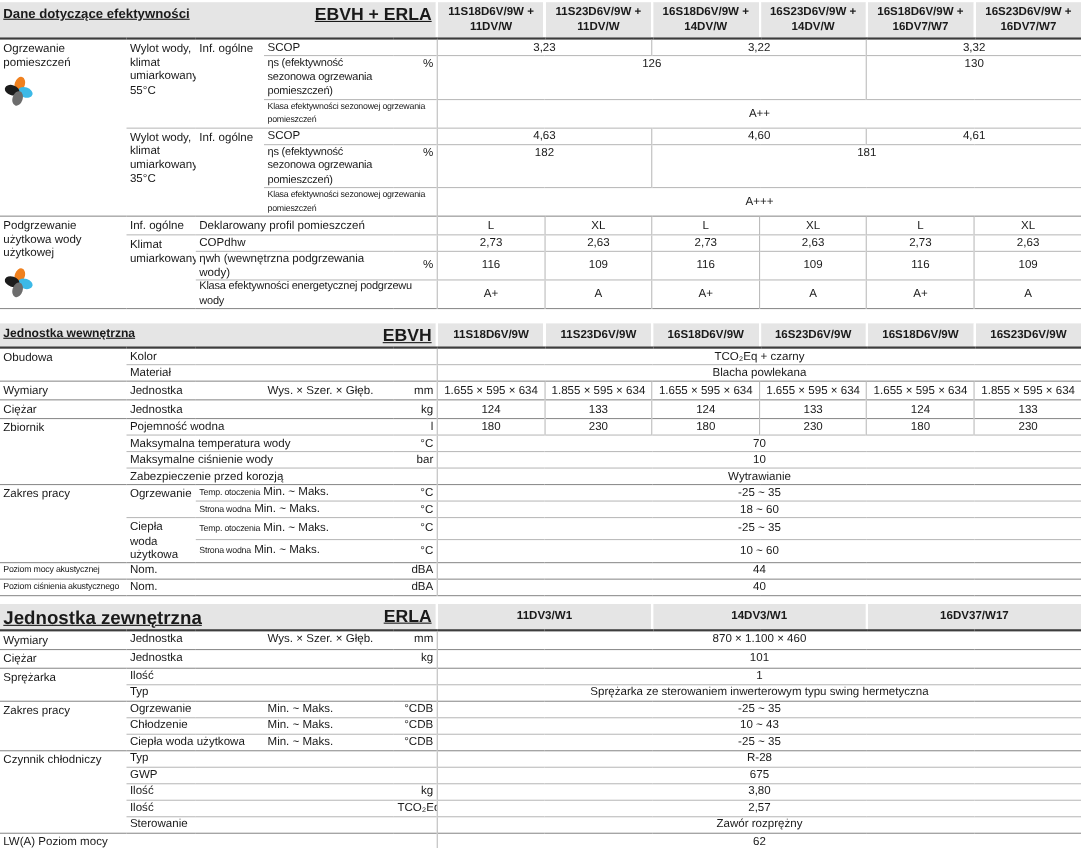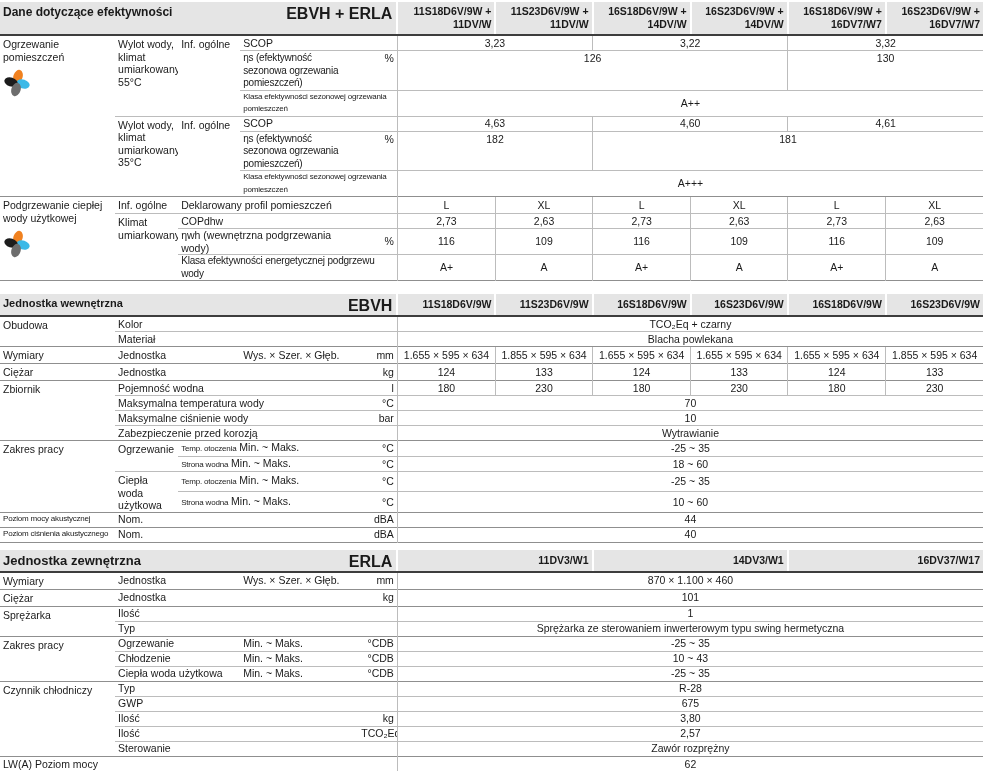--- a/index.html
+++ b/index.html
@@ -5,22 +5,22 @@
   html,body{margin:0;padding:0;background:#fff;}
   body{width:983px;font-family:"Liberation Sans","DejaVu Sans",sans-serif;color:#1a1a1a;}
   .page{padding-top:2px;}
   table{border-collapse:collapse;table-layout:fixed;width:983px;border-bottom:1px solid #8f8f8f;}
   #t2{margin-top:13px;}
   #t3{margin-top:7px;}
   th,td{padding:0 3px;text-align:left;font-weight:normal;overflow:hidden;}
   th{background:#e5e5e5;font-weight:bold;font-size:10.5px;border-bottom:2px solid #3d3d3d;vertical-align:middle;}
   #t1 th{height:29px;}
   #t2 th,#t3 th{height:15px;margin-left:19px;}
-  th.model{text-align:right;border-left:2px solid #fff;line-height:13px;}
-  th.title{vertical-align:top;padding-top:3px;}
+  th.model{text-align:center;border-left:2px solid #fff;line-height:13px;}
+  th.title{vertical-align:top;padding-top:3px;text-decoration:underline;}
   .hdr-flex{display:flex;justify-content:space-between;align-items:flex-start;}
   .hdr-flex .ttl{font-size:12px;}
   .hdr-flex .ser{font-size:16px;padding-right:1px;white-space:nowrap;}
   td{font-size:10.5px;height:14px;line-height:12.5px;border-top:1px solid #bcbcbc;vertical-align:middle;}
   tr.g td{border-top-color:#8f8f8f;}
   td.a,td.b,td.c{vertical-align:top;padding-top:2px;}
   td.u{text-align:right;white-space:nowrap;}
   td.v{text-align:center;border-left:1px solid #bcbcbc;}
   .sm{font-size:8px;letter-spacing:-0.2px;}
   td.d10{font-size:10px;letter-spacing:-0.2px;}
@@ -105,21 +105,21 @@
     <td class="u">%</td>
     <td class="v" colspan="2">182</td>
     <td class="v" colspan="4">181</td>
   </tr>
   <tr class="rh13">
     <td class="sm" colspan="2">Klasa efektywności sezonowej ogrzewania pomieszczeń</td>
     <td class="v" colspan="6">A+++</td>
   </tr>
   <tr class="g">
     <td class="a" rowspan="4">
-      <div>Podgrzewanie ciepłej wody użytkowej</div>
+      <div>Podgrzewanie użytkowa wody użytkowej</div>
       <svg class="flower" width="26" height="28" viewBox="0 0 26 28">
         <ellipse cx="14" cy="7.5" rx="4.6" ry="6.8" transform="rotate(18 14 7.5)" fill="#f0811f"></ellipse>
         <ellipse cx="19" cy="15" rx="6.8" ry="4.6" transform="rotate(18 19 15)" fill="#3cb9e7"></ellipse>
         <ellipse cx="7" cy="13" rx="6.8" ry="4.6" transform="rotate(18 7 13)" fill="#1c1c1c"></ellipse>
         <ellipse cx="12" cy="20.5" rx="4.6" ry="6.8" transform="rotate(18 12 20.5)" fill="#6d6d6d"></ellipse>
       </svg>
     </td>
     <td class="b">Inf. ogólne</td>
     <td colspan="3">Deklarowany profil pomieszczeń</td>
     <td class="v">L</td>
@@ -296,21 +296,21 @@
         <col style="width:97px">
         <col style="width:98px">
         <col style="width:97px">
         <col style="width:98px">
         <col style="width:97px">
   </colgroup>
   <tbody>
         <tr>
     <th class="title" colspan="5">
       <div class="hdr-flex">
-        <span class="ttl" style="font-size:13px">Jednostka zewnętrzna</span>
+        <span class="ttl" style="font-size:17px">Jednostka zewnętrzna</span>
         <span class="ser">ERLA</span>
       </div>
     </th>
     <th class="model" colspan="2">11DV3/W1</th>
     <th class="model" colspan="2">14DV3/W1</th>
     <th class="model" colspan="2">16DV37/W17</th>
   </tr>
   <tr>
     <td class="a">Wymiary</td>
     <td colspan="2">Jednostka</td>

